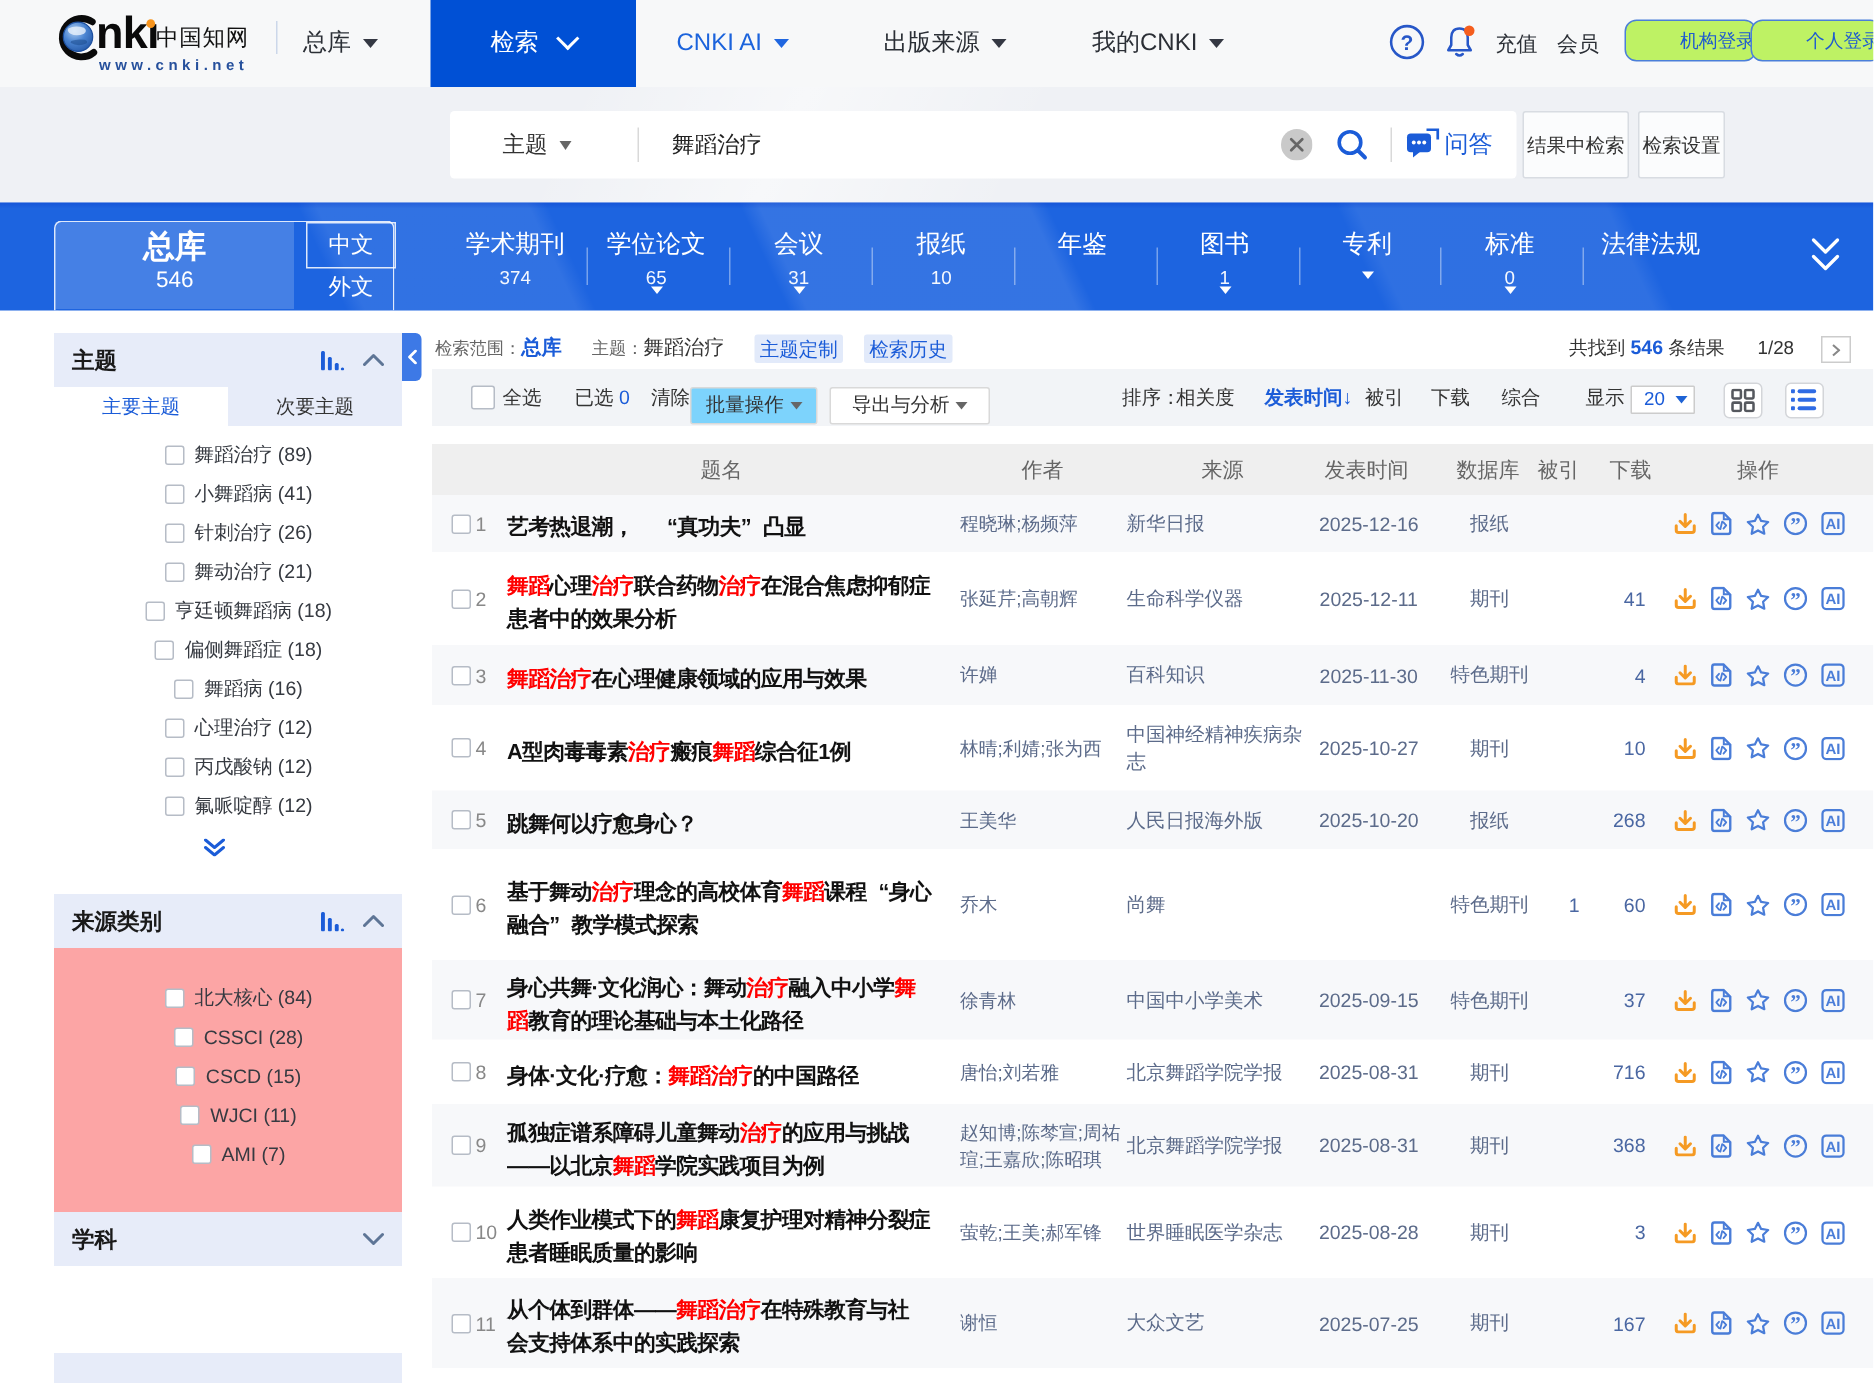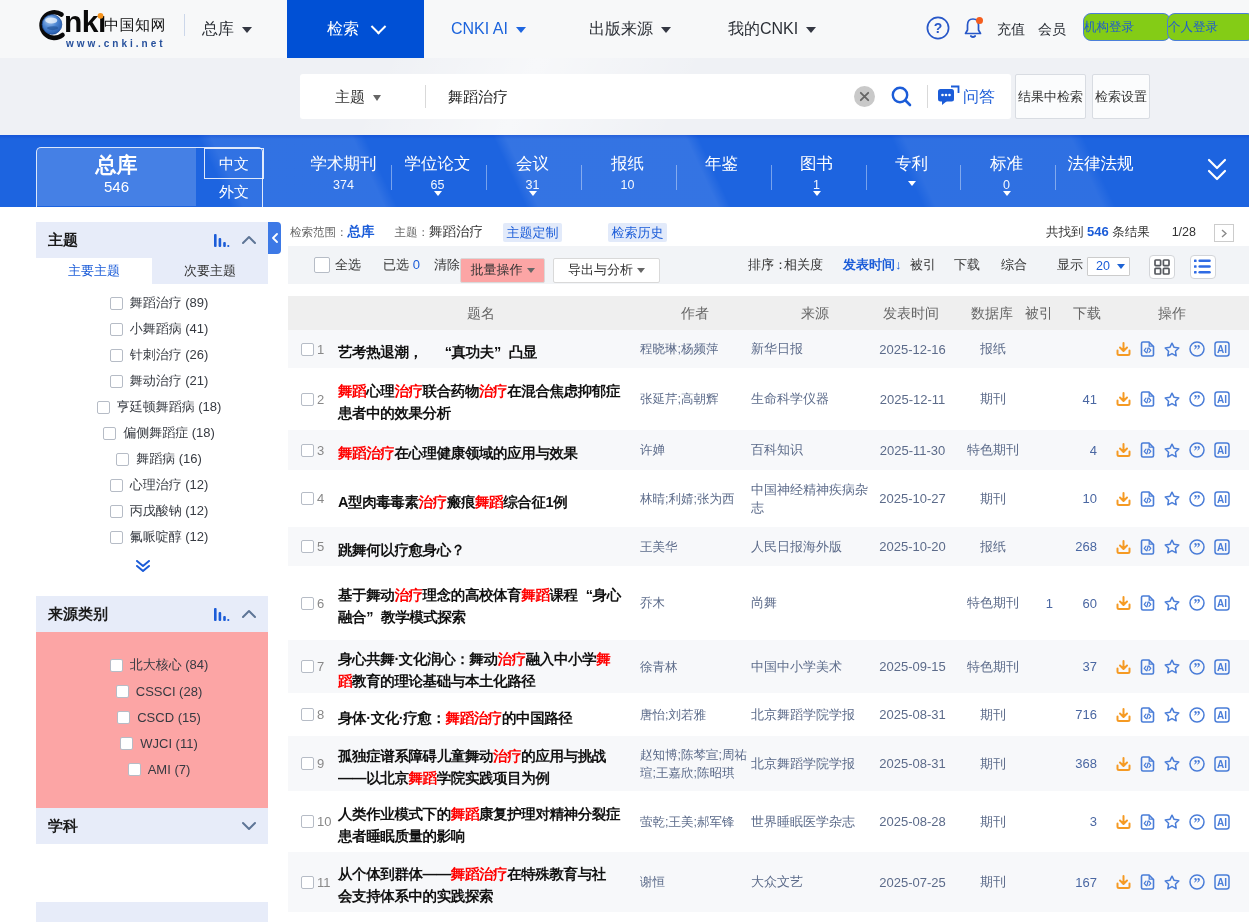--- a/index.html
+++ b/index.html
@@ -7,21 +7,21 @@
 body{font-family:"Liberation Sans",sans-serif;-webkit-font-smoothing:antialiased;}
 #page{position:relative;width:1249px;height:922px;background:#fff;overflow:hidden;}
 .abs{position:absolute;}
 
 #topbar{position:absolute;left:0;top:0;width:1249px;height:58px;background:#f7f8f9;}
 #topbar .menuitem{position:absolute;top:0;height:58px;line-height:58px;font-size:16px;color:#2b2f36;}
 .caret{display:inline-block;width:0;height:0;border-left:5px solid transparent;border-right:5px solid transparent;border-top:6px solid #343843;vertical-align:middle;margin-left:8px;}
 .caret.blue{border-top-color:#1f66e0;}
 #tab-jiansuo{position:absolute;left:287px;top:0;width:137px;height:58px;background:#0050d5;color:#fff;font-size:16px;text-align:center;line-height:58px;}
 .chev{display:inline-block;width:9px;height:9px;border-right:2px solid #fff;border-bottom:2px solid #fff;transform:rotate(45deg) translate(-2px,-2px);margin-left:14px;vertical-align:middle;}
-.hdrbtn{position:absolute;top:13px;width:88px;height:28px;border:1.4px solid #4b7fd9;border-radius:8px;background:#84cc16;color:#1e5bd0;font-size:12.5px;text-align:left;line-height:26px;box-sizing:border-box;}
+.hdrbtn{position:absolute;top:13px;width:88px;height:28px;border:1.4px solid #4b7fd9;border-radius:8px;background:#bef264;color:#1e5bd0;font-size:12.5px;text-align:right;line-height:26px;box-sizing:border-box;}
 
 #searchband{position:absolute;left:0;top:58px;width:1249px;height:77px;background:#eff1f5;
  background-image:linear-gradient(115deg,rgba(255,255,255,0) 30%,rgba(255,255,255,.5) 42%,rgba(255,255,255,0) 55%);}
 #searchbox{position:absolute;left:300px;top:16px;width:711px;height:45px;background:#fff;border-radius:3px;}
 .sbtn{position:absolute;top:16px;height:45px;background:#fbfcfd;border:1px solid #d8dce2;box-sizing:border-box;color:#333;font-size:13px;text-align:center;line-height:43px;border-radius:2px;white-space:nowrap;}
 
 #bluenav{position:absolute;left:0;top:135px;width:1249px;height:72px;background:#1d64e0;
  background-image:linear-gradient(180deg,rgba(0,40,190,.25) 0,rgba(0,40,190,0) 4px),linear-gradient(65deg,rgba(255,255,255,0) 18%,rgba(255,255,255,.09) 19%,rgba(255,255,255,.09) 30%,rgba(255,255,255,0) 31%,rgba(255,255,255,0) 41%,rgba(255,255,255,.10) 42%,rgba(255,255,255,.10) 56%,rgba(255,255,255,0) 57%,rgba(255,255,255,0) 72%,rgba(255,255,255,.08) 73%,rgba(255,255,255,.08) 86%,rgba(255,255,255,0) 87%);}
 .navitem{position:absolute;top:15px;width:95px;text-align:center;color:#fff;}
 .navitem .nm{font-size:16.5px;line-height:27px;display:block;}
@@ -291,34 +291,34 @@
       </div>
 </div>
 <div class="panel" style="top:908px;">
   <div class="phead">
         <span class="ttl">&nbsp;</span>
       </div>
 </div>
 
 <div class="abs" style="left:290px;top:222px;height:20px;line-height:20px;font-size:11.5px;color:#666;">检索范围：<span style="color:#1b5cd8;font-weight:bold;font-size:13.5px;">总库</span><span style="margin-left:20px;">主题：</span><span style="color:#333;font-size:13.5px;">舞蹈治疗</span></div>
 <div class="abs" style="left:503px;top:223px;width:59px;height:19px;background:#e2eafa;color:#1b5cd8;font-size:13px;text-align:center;line-height:19px;border-radius:2px;">主题定制</div>
-<div class="abs" style="left:608px;top:223px;width:59px;height:19px;background:#e2eafa;color:#1b5cd8;font-size:13px;text-align:center;line-height:19px;border-radius:2px;">检索历史</div>
+<div class="abs" style="left:576px;top:223px;width:59px;height:19px;background:#e2eafa;color:#1b5cd8;font-size:13px;text-align:center;line-height:19px;border-radius:2px;">检索历史</div>
 <div class="abs" style="left:1046px;top:222px;height:20px;line-height:20px;font-size:12.5px;color:#333;">共找到&nbsp;<span style="color:#1b5cd8;font-weight:bold;font-size:13px;">546</span>&nbsp;条结果<span style="margin-left:22px;">1/28</span></div>
 <div class="abs" style="left:1214px;top:224px;width:18px;height:16px;border:1px solid #ccc;background:#fff;display:flex;align-items:center;justify-content:center;">
       <svg width="6" height="9" viewBox="0 0 6 9">
         <path d="M1,1 L5,4.5 L1,8" fill="none" stroke="#888" stroke-width="1.4"></path>
       </svg>
     </div>
 
 <div id="toolbar">
   <span class="chk" style="position:absolute;left:26px;top:11px;width:16px;height:16px;"></span>
   <span class="abs" style="left:47px;top:0;line-height:38px;font-size:13px;color:#333;">全选</span>
   <span class="abs" style="left:95px;top:0;line-height:38px;font-size:13px;color:#333;">已选 <span style="color:#1b5cd8;">0</span></span>
   <span class="abs" style="left:146px;top:0;line-height:38px;font-size:13px;color:#333;">清除</span>
-  <span class="abs" style="left:172px;top:12px;width:85px;height:25px;background:#fca5a5;border:1px solid #d9d9d9;box-sizing:border-box;font-size:13px;color:#333;text-align:center;line-height:22px;border-radius:2px;">批量操作<span class="caret" style="border-left-width:4px;border-right-width:4px;border-top-width:5px;border-top-color:#666;margin-left:4px;"></span></span>
+  <span class="abs" style="left:172px;top:12px;width:85px;height:25px;background:#7dd3fc;border:1px solid #d9d9d9;box-sizing:border-box;font-size:13px;color:#333;text-align:center;line-height:22px;border-radius:2px;">批量操作<span class="caret" style="border-left-width:4px;border-right-width:4px;border-top-width:5px;border-top-color:#666;margin-left:4px;"></span></span>
   <span class="abs" style="left:265px;top:12px;width:107px;height:25px;background:#fff;border:1px solid #d9d9d9;box-sizing:border-box;font-size:13px;color:#333;text-align:center;line-height:22px;border-radius:2px;">导出与分析<span class="caret" style="border-left-width:4px;border-right-width:4px;border-top-width:5px;border-top-color:#666;margin-left:4px;"></span></span>
   <span class="abs" style="left:460px;top:0;line-height:38px;font-size:13px;color:#333;">排序：</span>
   <span class="abs" style="left:496px;top:0;line-height:38px;font-size:13px;color:#333;">相关度</span>
   <span class="abs" style="left:555px;top:0;line-height:38px;font-size:13px;color:#1b5cd8;font-weight:bold;">发表时间<span style="font-weight:bold;">↓</span></span>
   <span class="abs" style="left:622px;top:0;line-height:38px;font-size:13px;color:#333;">被引</span>
   <span class="abs" style="left:666px;top:0;line-height:38px;font-size:13px;color:#333;">下载</span>
   <span class="abs" style="left:713px;top:0;line-height:38px;font-size:13px;color:#333;">综合</span>
   <span class="abs" style="left:769px;top:0;line-height:38px;font-size:13px;color:#333;">显示</span>
   <span class="abs" style="left:799px;top:11px;width:43px;height:19px;background:#fff;border:1px solid #ccc;box-sizing:border-box;font-size:12.5px;color:#1b5cd8;text-align:left;padding-left:8px;line-height:17px;border-radius:1px;">20<span class="caret" style="border-left-width:4px;border-right-width:4px;border-top-width:5px;border-top-color:#1e63d5;margin-left:7px;"></span></span>
   <span class="abs" style="left:861px;top:9px;width:26px;height:24px;background:#fff;border:1px solid #d3d5d9;border-radius:4px;box-sizing:border-box;">

